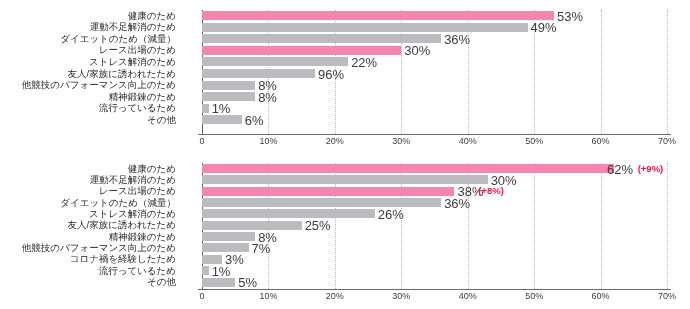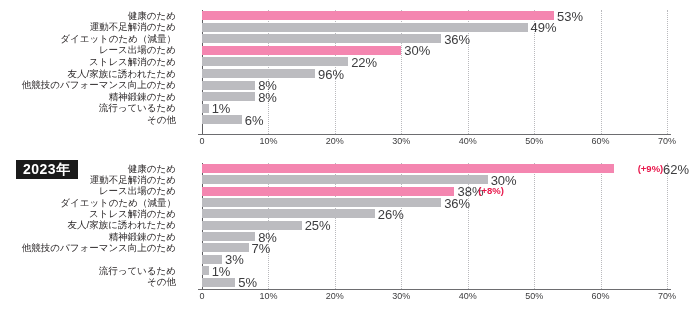--- a/index.html
+++ b/index.html
@@ -165,21 +165,20 @@
         </div>
         <div class="row" style="top: 114.4px;">
           <div class="cat">その他</div>
           <div class="bar gray" style="width: 39.8571px;"></div>
           <div class="val" style="left: 244.857px;">6%</div>
         </div>
       </div>
   </div>
 
   <div class="panel p2023">
-    <div class="year-badge">2023年</div>
     <div class="plot">
       <div class="axisbox">
           <div class="gridline" style="left: 66.4286px;"></div>
           <div class="gridline" style="left: 132.857px;"></div>
           <div class="gridline" style="left: 199.286px;"></div>
           <div class="gridline" style="left: 265.714px;"></div>
           <div class="gridline" style="left: 332.143px;"></div>
           <div class="gridline" style="left: 398.571px;"></div>
           <div class="gridline" style="left: 465px;"></div>
         </div>
@@ -189,21 +188,21 @@
         <div class="tick-label" style="left: 268.429px;">10%</div>
         <div class="tick-label" style="left: 334.857px;">20%</div>
         <div class="tick-label" style="left: 401.286px;">30%</div>
         <div class="tick-label" style="left: 467.714px;">40%</div>
         <div class="tick-label" style="left: 534.143px;">50%</div>
         <div class="tick-label" style="left: 600.571px;">60%</div>
         <div class="tick-label" style="left: 667px;">70%</div>
         <div class="row" style="top: 8px;">
           <div class="cat">健康のため</div>
           <div class="bar pink" style="width: 411.857px;"></div>
-          <div class="val" style="left: 636px; padding-left: 27px;">62%</div>
+          <div class="val" style="left: 580px; padding-left: 27px;">62%</div>
           <div class="delta" style="left: 637.657px;">(+9%)</div>
         </div>
         <div class="row" style="top: 19.35px;">
           <div class="cat">運動不足解消のため</div>
           <div class="bar gray" style="width: 285.643px;"></div>
           <div class="val" style="left: 490.643px;">30%</div>
         </div>
         <div class="row" style="top: 30.7px;">
           <div class="cat">レース出場のため</div>
           <div class="bar pink" style="width: 252.429px;"></div>
@@ -229,20 +228,21 @@
           <div class="cat">精神鍛錬のため</div>
           <div class="bar gray" style="width: 53.1429px;"></div>
           <div class="val" style="left: 258.143px;">8%</div>
         </div>
         <div class="row" style="top: 87.45px;">
           <div class="cat">他競技のパフォーマンス向上のため</div>
           <div class="bar gray" style="width: 46.5px;"></div>
           <div class="val" style="left: 251.5px;">7%</div>
         </div>
         <div class="row" style="top: 98.8px;">
+          <div class="cat">コロナ禍を経験したため</div>
           <div class="bar gray" style="width: 19.9286px;"></div>
           <div class="val" style="left: 224.929px;">3%</div>
         </div>
         <div class="row" style="top: 110.15px;">
           <div class="cat">流行っているため</div>
           <div class="bar gray" style="width: 6.64286px;"></div>
           <div class="val" style="left: 211.643px;">1%</div>
         </div>
         <div class="row" style="top: 121.5px;">
           <div class="cat">その他</div>

